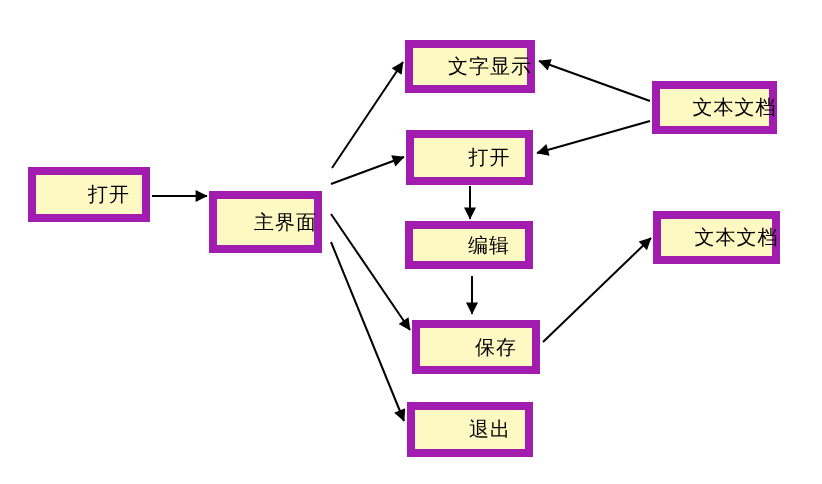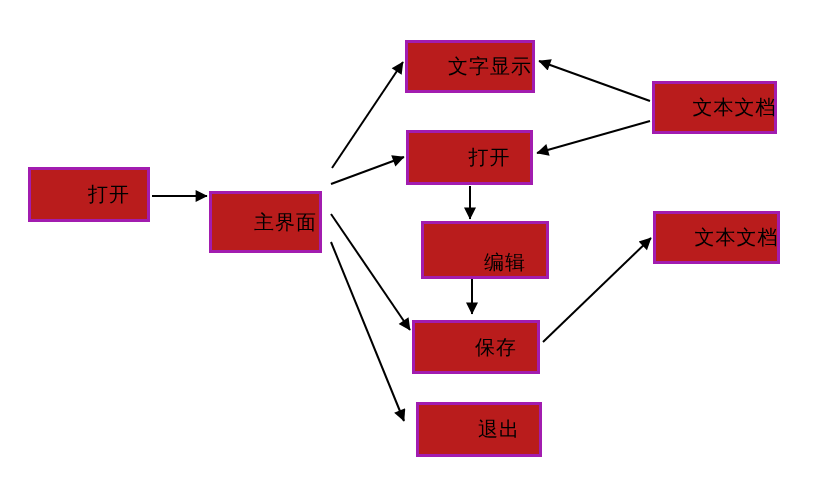--- a/index.html
+++ b/index.html
@@ -18,22 +18,22 @@
   .canvas svg.edges {
     position: absolute;
     left: 0;
     top: 0;
     width: 822px;
     height: 484px;
   }
   .node {
     position: absolute;
     box-sizing: border-box;
-    border: 3px solid #a21caf;
-    background: #b91c1c;
+    border: 8px solid #a21caf;
+    background: #fef9c3;
     display: flex;
     align-items: center;
     justify-content: center;
     padding-left: 40px;
   }
   .node span {
     font-size: 20px;
     color: #000000;
     letter-spacing: 1px;
     white-space: nowrap;
@@ -72,27 +72,27 @@
       </div>
       <div class="node" style="left: 209px; top: 166px; width: 113px; height: 62px; margin-top: 25px;">
         <span>主界面</span>
       </div>
       <div class="node" style="left: 405px; top: 40px; width: 130px; height: 53px;">
         <span>文字显示</span>
       </div>
       <div class="node" style="left: 406px; top: 130px; width: 127px; height: 55px;">
         <span>打开</span>
       </div>
-      <div class="node" style="left: 421px; top: 221px; width: 128px; height: 58px; align-items: flex-end;">
+      <div class="node" style="left: 405px; top: 221px; width: 128px; height: 48px;">
         <span>编辑</span>
       </div>
       <div class="node" style="left: 412px; top: 320px; width: 128px; height: 54px;">
         <span>保存</span>
       </div>
-      <div class="node" style="left: 416px; top: 402px; width: 126px; height: 55px;">
+      <div class="node" style="left: 407px; top: 402px; width: 126px; height: 55px;">
         <span>退出</span>
       </div>
       <div class="node" style="left: 652px; top: 81px; width: 125px; height: 53px;">
         <span>文本文档</span>
       </div>
       <div class="node" style="left: 653px; top: 211px; width: 127px; height: 53px;">
         <span>文本文档</span>
       </div>
     </div>
 </div>

